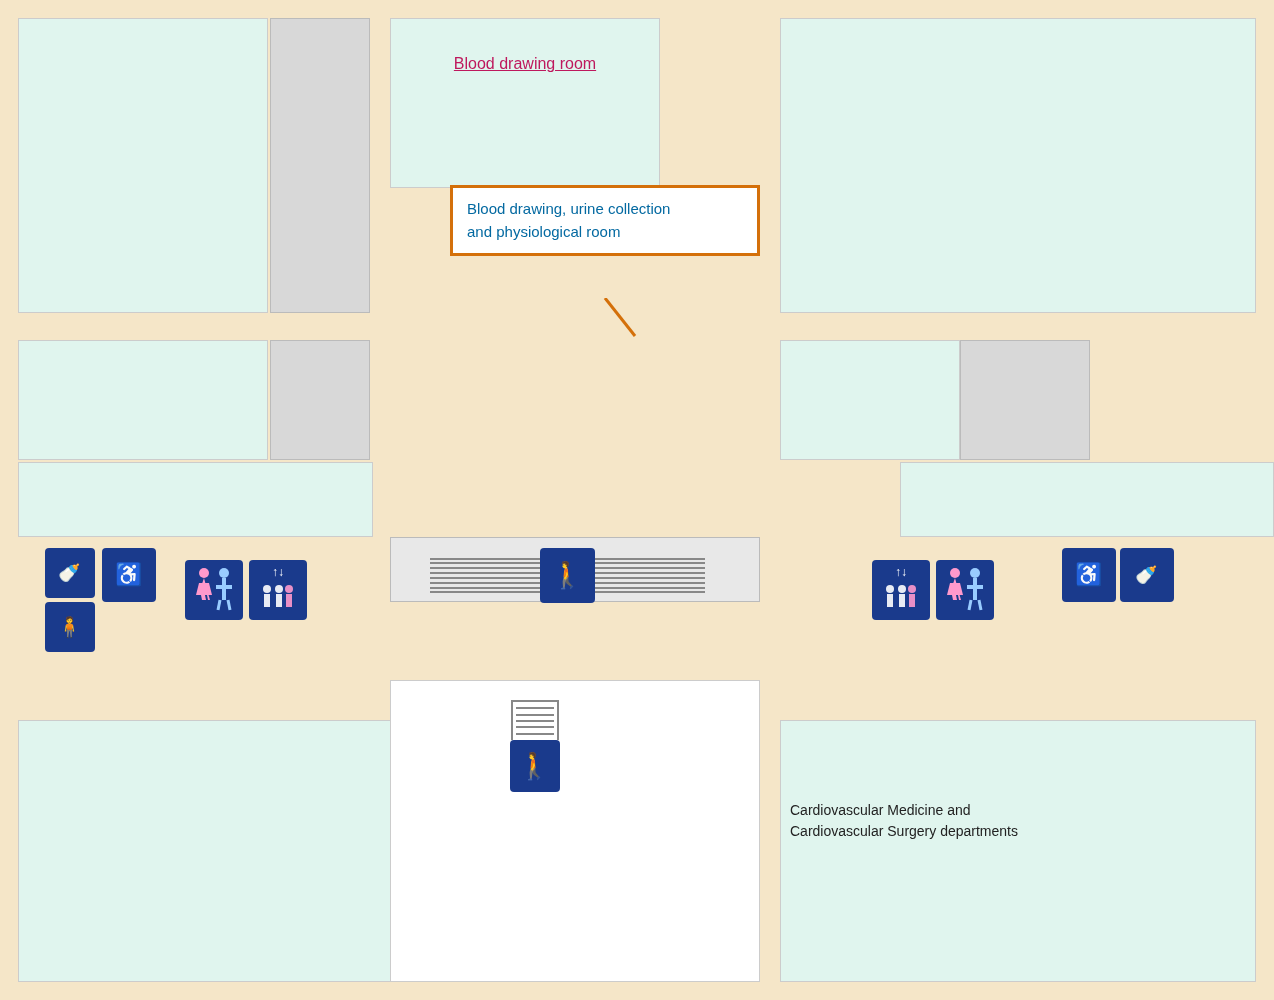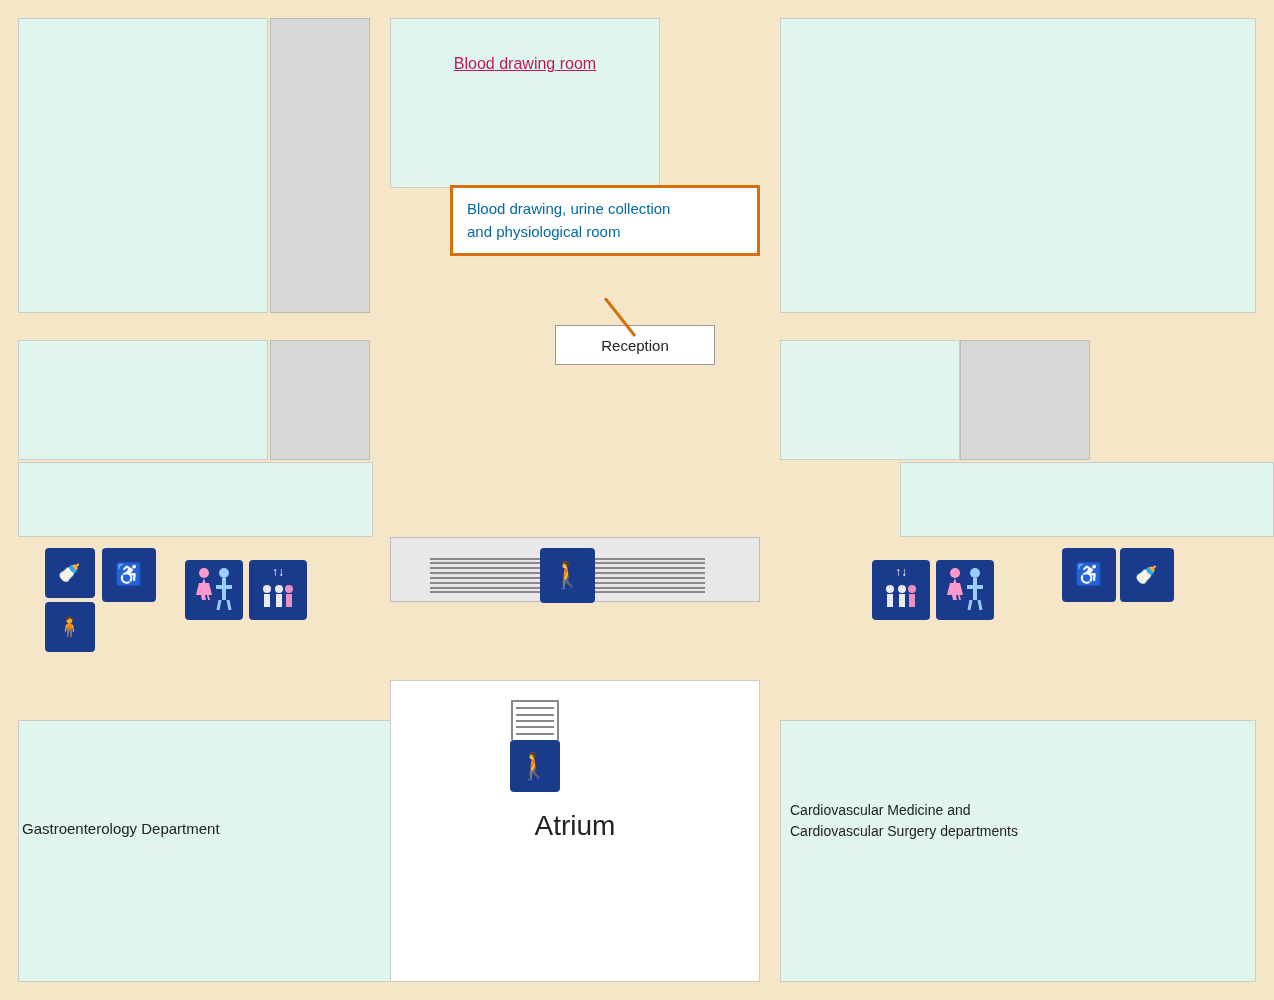--- a/index.html
+++ b/index.html
@@ -162,24 +162,22 @@
   <div id="room-ml-gray"></div>
   <div id="room-ml-bottom" class="room"></div>
 
   <div id="room-mr-top" class="room"></div>
   <div id="room-mr-top2"></div>
   <div id="room-mr-bottom" class="room"></div>
 
   <div id="room-escalator-center"></div>
 
   <div id="room-bl" class="room"></div>
-  <div class="gastro-label">Gastroenterology Department</div>
 
   <div id="room-atrium"></div>
-  <div class="atrium-label">Atrium</div>
 
   <div style="position:absolute; left:510px; top:700px;">
     <div style="display:flex;flex-direction:column;align-items:center;">
 
       <div style="width:48px;height:40px;border:2px solid #888;border-bottom:none;display:flex;flex-direction:column;justify-content:space-around;padding:3px;">
         <div style="height:2px;background:#888;"></div>
         <div style="height:2px;background:#888;"></div>
         <div style="height:2px;background:#888;"></div>
         <div style="height:2px;background:#888;"></div>
         <div style="height:2px;background:#888;"></div>
@@ -187,23 +185,20 @@
       <div style="width:50px;height:52px;background:#1a3a8c;border-radius:4px;display:flex;align-items:center;justify-content:center;font-size:26px;color:#fff;">🚶</div>
     </div>
   </div>
 
   <div id="room-br" class="room"></div>
   <div class="cardio-label">
     <span style="white-space:pre-line;text-align:right;">Cardiovascular Medicine and
 Cardiovascular Surgery departments</span>
   </div>
 
-  <div id="reception-box">
-    <span>Reception</span>
-  </div>
 
   <div id="tooltip">
     <span>
       <span>Blood drawing, urine collection</span><br>
       <span>and physiological room</span>
     </span>
   </div>
 
   <svg class="tooltip-arrow-svg" width="80" height="40">
     <line x1="10" y1="0" x2="40" y2="38" stroke="#d4700a" stroke-width="3"></line>

